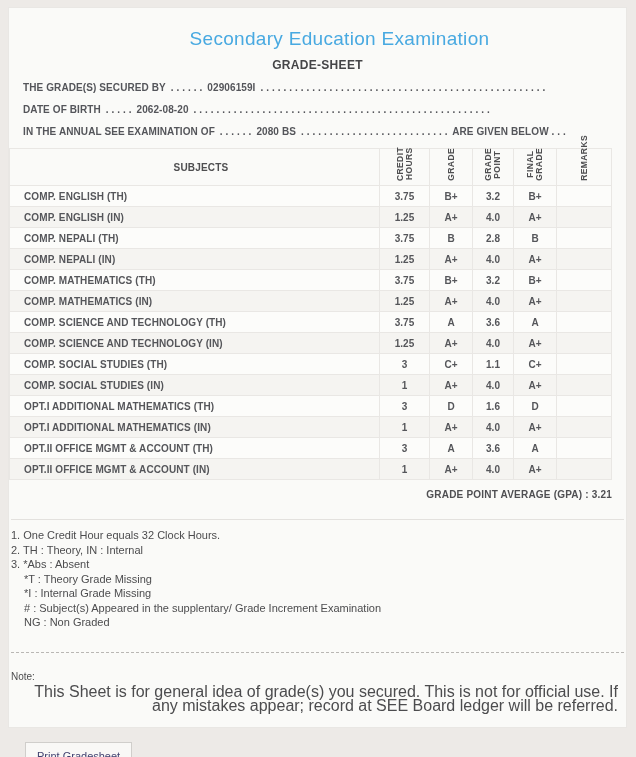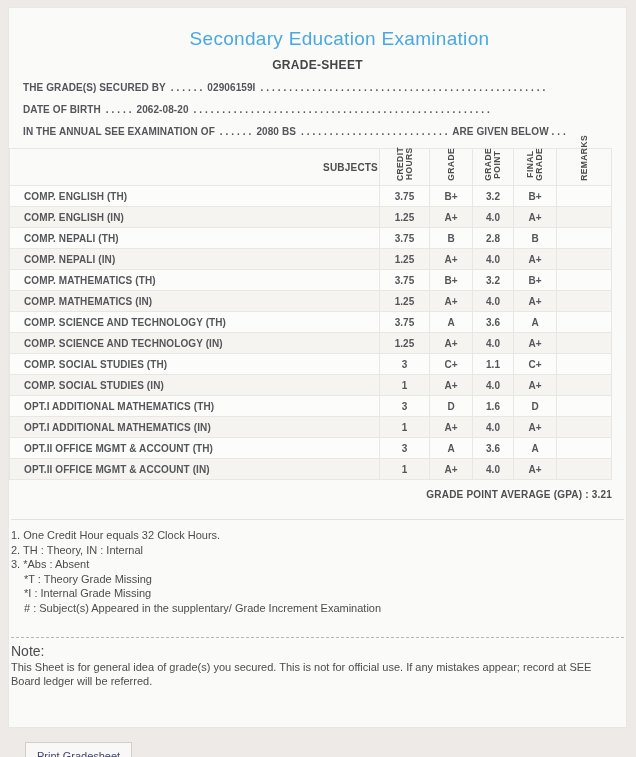--- a/index.html
+++ b/index.html
@@ -46,21 +46,21 @@
   }
   table.gs td, table.gs th{
     border:1px solid #e9e7e4;
   }
   table.gs thead th{
     height:34px;
     background:transparent;
     font-weight:700;color:#4e4e50;
   }
   th.h-subjects{
-    text-align:right;vertical-align:middle;
+    text-align:center;vertical-align:middle;
     padding-left:14px;font-size:10px;letter-spacing:.2px;
   }
   th.vh{position:relative;}
   th.vh .vtext{
     position:absolute;bottom:4px;left:50%;
     writing-mode:vertical-rl;
     transform:translateX(-50%) rotate(180deg);
     font-size:8.5px;font-weight:700;line-height:9px;
     letter-spacing:.4px;white-space:pre-line;
   }
@@ -85,26 +85,26 @@
     font-size:11px;line-height:14.5px;
     color:#4c4c4e;font-weight:400;
   }
   .fn{white-space:nowrap;overflow:hidden;}
   .fn.indent{padding-left:13px;}
   .dashed{
     border-top:1px dashed #b9b7b4;
     margin:22px 2px 0 2px;
   }
   .note-label{
-    margin:7px 2px 0 2px;
-    font-size:14px;line-height:13px;color:#4c4c4e;
+    margin:17px 2px 0 2px;
+    font-size:10px;line-height:13px;color:#4c4c4e;
   }
   .note-text{
     margin:2px 8px 0 2px;
-    font-size:11px;line-height:14px;color:#4c4c4e;
+    font-size:16px;line-height:14px;color:#4c4c4e;text-align:right;
   }
   .print-btn{
     display:block;
     margin:14px 0 0 25px;
     padding:7px 11px 8px 11px;
     background:#f9f8f6;
     border:1px solid #d0cecb;
     font-family:"Liberation Sans",sans-serif;
     font-size:11px;font-weight:400;
     color:#3f3f6e;
@@ -291,20 +291,21 @@
 
   <div class="gpa">GRADE POINT AVERAGE (GPA) : 3.21</div>
 
   <div class="footer-notes">
       <div class="fn">1. One Credit Hour equals 32 Clock Hours.</div>
       <div class="fn">2. TH : Theory, IN : Internal</div>
       <div class="fn">3. *Abs : Absent</div>
       <div class="fn indent">*T : Theory Grade Missing</div>
       <div class="fn indent">*I : Internal Grade Missing</div>
       <div class="fn indent"># : Subject(s) Appeared in the supplentary/ Grade Increment Examination</div>
+      <div class="fn indent">NG : Non Graded</div>
     </div>
 
   <div class="dashed"></div>
   <div class="note-label">Note:</div>
   <div class="note-text">This Sheet is for general idea of grade(s) you secured. This is not for official use. If any mistakes appear; record at SEE Board ledger will be referred.</div>
 
 </div>
 
 <button class="print-btn">Print Gradesheet</button>
 

